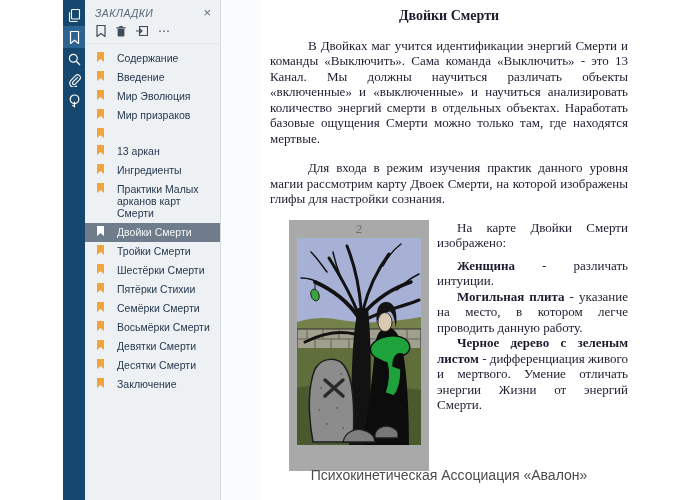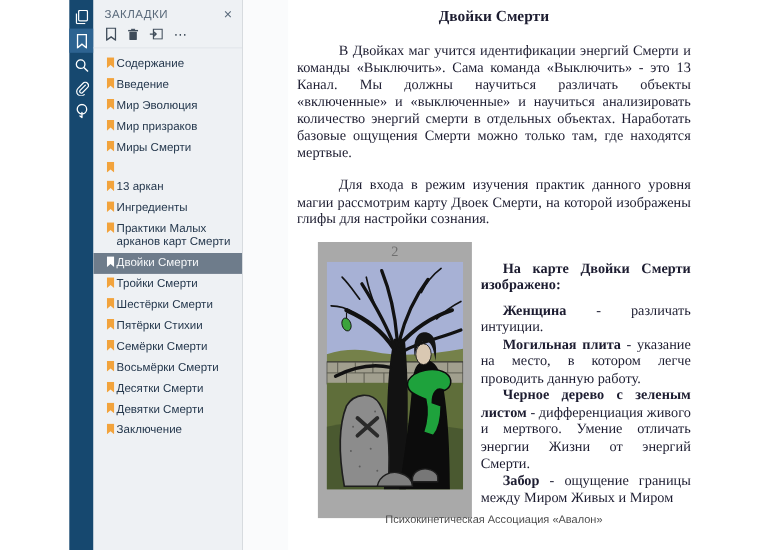--- a/index.html
+++ b/index.html
@@ -11,50 +11,50 @@
           box-sizing:border-box;display:flex;flex-direction:column;align-items:center;padding-top:5px;}
   .nav-btn{width:22px;height:20px;display:flex;align-items:center;justify-content:center;cursor:pointer;}
   .nav-btn.active{background:#2d6391;height:22px;}
   .nav-btn + .nav-btn{margin-top:1px;}
   .nav-btn svg{display:block;}
 
   
   .panel{position:absolute;left:85px;top:0;width:136px;height:500px;background:#eef1f4;
          border-right:1px solid #d7dbdf;box-sizing:border-box;}
   .panel-header{display:flex;justify-content:space-between;align-items:center;padding:7px 9px 1px 10px;}
-  .panel-title{font-size:10.5px;color:#5a6a7b;letter-spacing:.4px;}
+  .panel-title{font-size:10.5px;color:#5a6a7b;letter-spacing:.4px;font-style:italic;}
   .panel-close{color:#5a6a7b;font-size:13px;line-height:10px;cursor:pointer;}
   .panel-toolbar{display:flex;align-items:center;gap:10px;padding:5px 0 6px 11px;border-bottom:1px solid #e2e6ea;}
   .ptool{cursor:pointer;display:flex;align-items:center;color:#3f4c5a;}
   .ptool-more{font-size:12px;letter-spacing:1px;color:#3f4c5a;line-height:8px;}
   .bm-list{padding-top:5px;}
-  .bm-item{display:flex;gap:2px;padding:3px 6px 4px 12px;font-size:10.5px;line-height:12px;
+  .bm-item{display:flex;gap:13px;padding:3px 6px 4px 12px;font-size:10.5px;line-height:12px;
            color:#26394e;align-items:flex-start;cursor:pointer;}
   .bm-flag{flex:0 0 7px;height:10px;margin-top:0;background:#f2a33c;
            clip-path:polygon(0 0,100% 0,100% 100%,50% 70%,0 100%);}
   .bm-item.selected{background:#6e7c8b;color:#f4f6f8;}
   .bm-item.selected .bm-flag{background:#ffffff;}
 
   
   .viewer{position:absolute;left:221px;top:0;width:479px;height:500px;background:#fafbfc;}
   .page{position:absolute;left:41px;top:0;width:438px;height:500px;background:#ffffff;}
   .doc{margin:6px 0 0 8px;width:358px;font-family:"Liberation Serif",serif;font-size:13px;
        line-height:15.5px;color:#1c1c30;}
   .doc-title{font-size:14px;font-weight:bold;text-align:center;margin:8px 0 0;}
   .doc p.body{text-align:justify;text-indent:38px;margin:14px 0 0;}
   .card-section{display:flex;margin-top:13px;}
   .card{flex:0 0 140px;height:251px;background:#a9a9a9;position:relative;margin-left:19px;}
   .card-number{position:absolute;top:1px;left:0;right:0;text-align:center;color:#6f6f6f;
                font-size:13px;font-family:"Liberation Serif",serif;}
   .card-art{position:absolute;left:8px;top:18px;width:124px;height:207px;}
   .col-right{width:191px;margin-left:8px;text-align:justify;}
   .col-right p{margin:0;text-indent:20px;}
-  .col-right p.heading{font-weight:bold;margin-bottom:7px;margin-top:16px;}
+  .col-right p.heading{font-weight:normal;margin-bottom:7px;}
   .doc-footer{position:absolute;left:8px;top:467px;width:358px;text-align:center;
-              font-family:"Liberation Sans",sans-serif;font-size:10px;color:#4c4c4c;}
+              font-family:"Liberation Sans",sans-serif;font-size:14px;color:#4c4c4c;}
 </style>
 </head>
 <body>
 
 <div class="navbar">
   <div class="nav-btn">
     <span>
       <svg width="13" height="13" viewBox="0 0 13 13">
           <rect x="3.5" y="0.5" width="8" height="9.5" rx="1" fill="none" stroke="#fff" stroke-width="1.1"></rect>
           <path d="M9.5 12.5H2.6a1.1 1.1 0 0 1-1.1-1.1V3.2" fill="none" stroke="#fff" stroke-width="1.1"></path>
@@ -131,24 +131,20 @@
     <div class="bm-item">
         <span class="bm-flag"></span>
         <span>Мир Эволюция</span>
       </div>
     <div class="bm-item">
         <span class="bm-flag"></span>
         <span>Мир призраков</span>
       </div>
     <div class="bm-item">
         <span class="bm-flag"></span>
-        <span>Миры Смерти</span>
-      </div>
-    <div class="bm-item">
-        <span class="bm-flag"></span>
       </div>
     <div class="bm-item">
         <span class="bm-flag"></span>
         <span>13 аркан</span>
       </div>
     <div class="bm-item">
         <span class="bm-flag"></span>
         <span>Ингредиенты</span>
       </div>
     <div class="bm-item">
@@ -174,25 +170,25 @@
     <div class="bm-item">
         <span class="bm-flag"></span>
         <span>Семёрки Смерти</span>
       </div>
     <div class="bm-item">
         <span class="bm-flag"></span>
         <span>Восьмёрки Смерти</span>
       </div>
     <div class="bm-item">
         <span class="bm-flag"></span>
+        <span>Девятки Смерти</span>
+      </div>
+    <div class="bm-item">
+        <span class="bm-flag"></span>
         <span>Десятки Смерти</span>
-      </div>
-    <div class="bm-item">
-        <span class="bm-flag"></span>
-        <span>Девятки Смерти</span>
       </div>
     <div class="bm-item">
         <span class="bm-flag"></span>
         <span>Заключение</span>
       </div>
   </div>
 </div>
 
 <div class="viewer">
   <div class="page">
@@ -248,19 +244,18 @@
 
             <path d="M46 204 C48 194 58 190 66 192 C74 194 78 199 78 204 Z" fill="#7e7e7e" stroke="#1e1e1e" stroke-width="1.3"></path>
             <path d="M78 196 C80 189 88 187 94 189 C99 191 101 194 101 196 L101 200 L78 200 Z" fill="#777777" stroke="#1e1e1e" stroke-width="1.3"></path>
           </svg>
         </div>
         <div class="col-right">
           <p class="heading">На карте Двойки Смерти изображено:</p>
           <p class="glyph"><b>Женщина</b><span> - различать интуиции.</span></p>
           <p class="glyph"><b>Могильная плита</b><span> - указание на место, в котором легче проводить данную работу.</span></p>
           <p class="glyph"><b>Черное дерево с зеленым листом</b><span> - дифференциация живого и мертвого. Умение отличать энергии Жизни от энергий Смерти.</span></p>
-          <p class="glyph"><b>Забор</b><span> - ощущение границы между Миром Живых и Миром</span></p>
         </div>
       </div>
     </div>
     <div class="doc-footer">Психокинетическая Ассоциация «Авалон»</div>
   </div>
 </div>
 
 </body></html>

